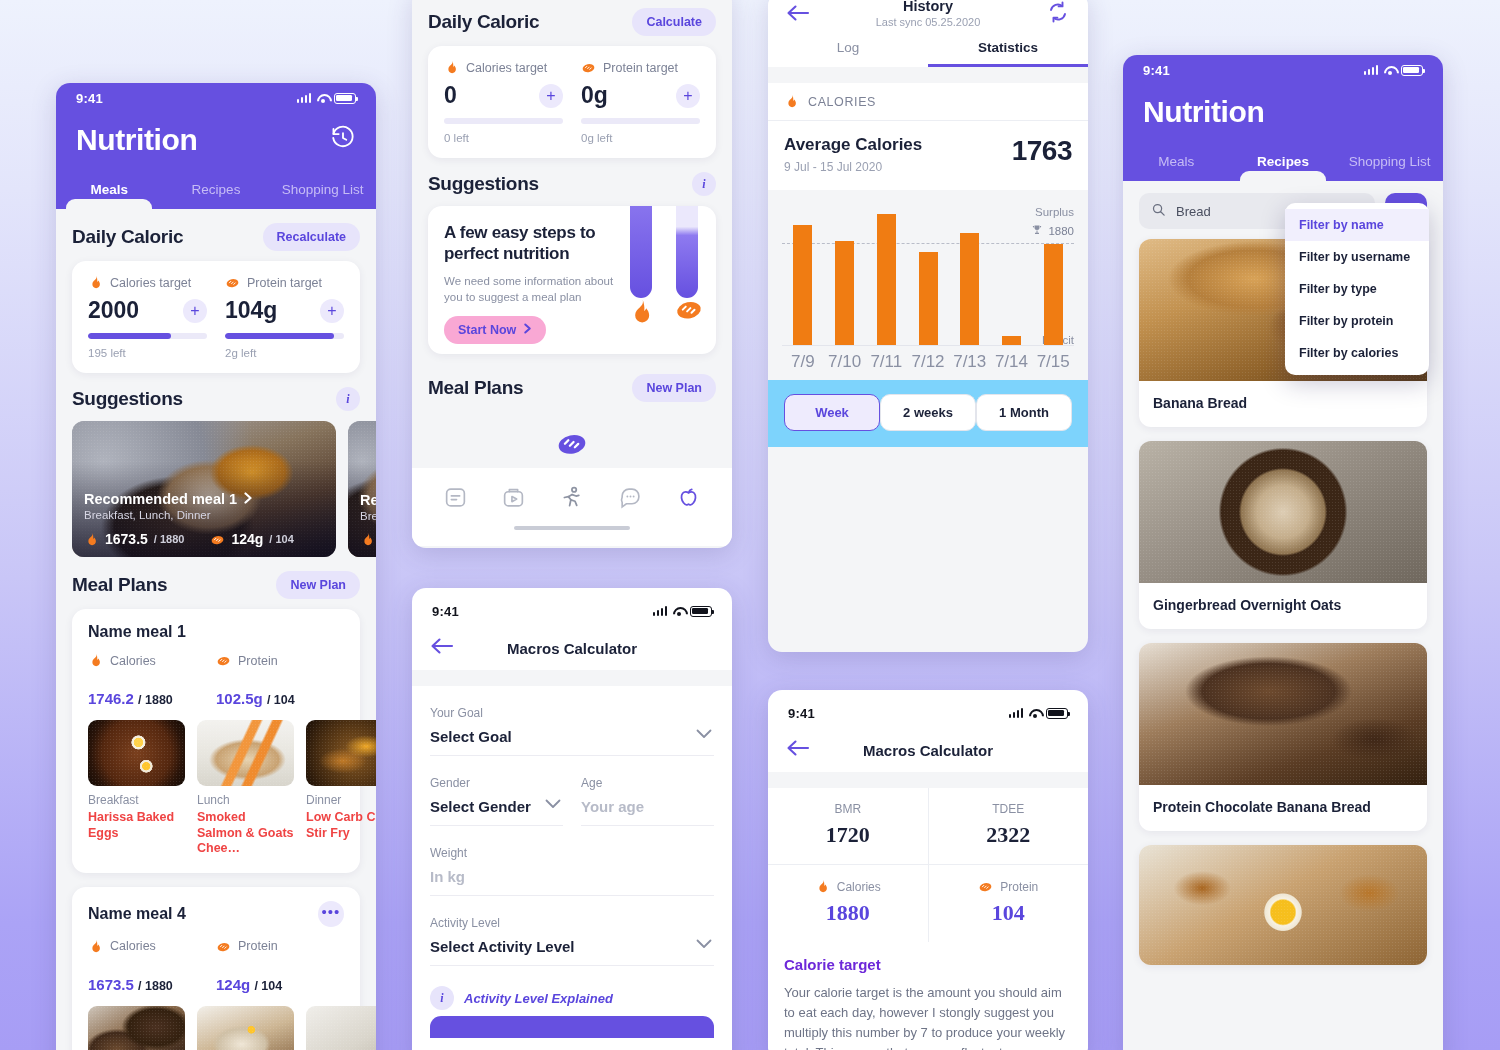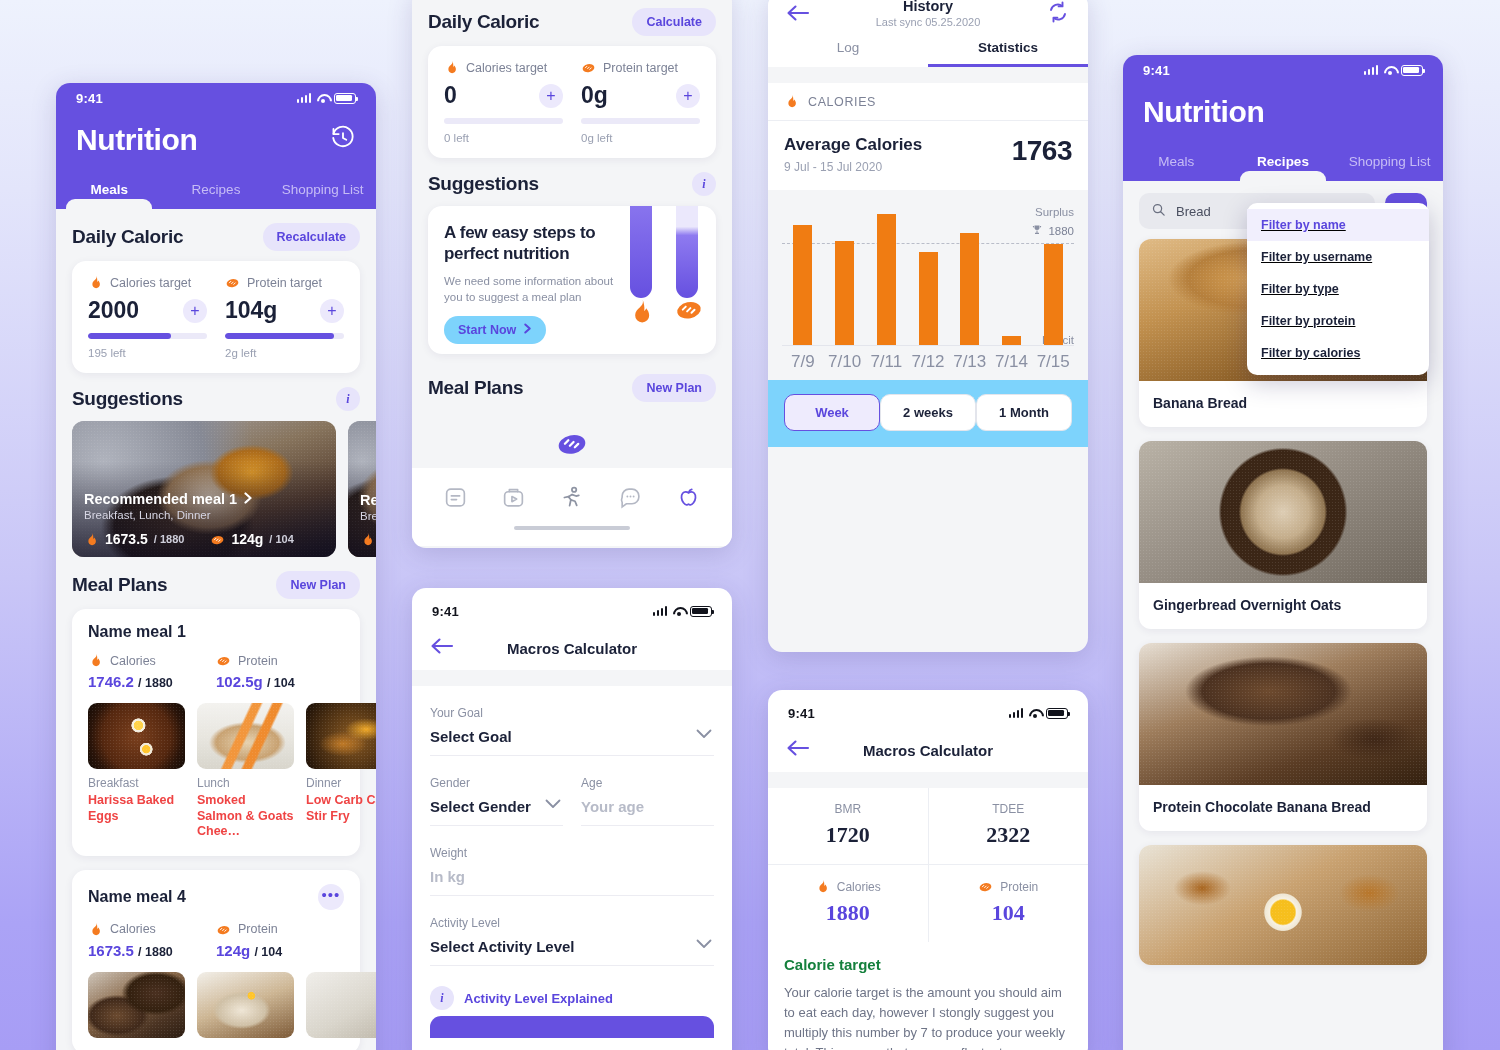--- a/index.html
+++ b/index.html
@@ -88,33 +88,33 @@
 
   
   .plan { margin: 0 16px 14px; padding: 14px 16px 16px; }
   .plan-head { display:flex; align-items:center; justify-content:space-between; }
   .plan-name { font-size:16px; font-weight:800; color:#1b2138; }
   .dots { width:26px;height:26px;border-radius:50%;background:#ece9fc;color:#5a46dd;
      display:flex;align-items:center;justify-content:center;font-size:15px;letter-spacing:1px; line-height:0; padding-bottom:4px;}
   .plan-macros { display:flex; margin-top:12px; }
   .pm { flex:1; }
   .pm .lab { display:flex; align-items:center; gap:7px; font-size:12.5px; color:#7c8296; }
-  .pm .v { margin-top:5px; font-size:15px; font-weight:800; color:#5a46dd; }
+  .pm .v { margin-top:22px; font-size:15px; font-weight:800; color:#5a46dd; }
   .pm .v em { font-style:normal; color:#1b2138; font-size:12.5px; font-weight:700; }
   .meals-row { display:flex; gap:12px; margin-top:13px; }
   .mcard { width: 97px; flex:0 0 97px; }
   .mcard .thumb { height:66px; border-radius:9px; overflow:hidden; position:relative; }
   .mcard .slot { font-size:12px; color:#8a90a3; margin-top:7px; }
   .mcard .nm { font-size:12.5px; font-weight:700; color:#ef4444; margin-top:3px; line-height:1.25; }
 
   
   .sug-card { margin: 0 16px; padding:16px 16px 18px; position:relative; overflow:hidden; height:148px;}
   .sug-card h3 { font-size:17px; font-weight:800; color:#1b2138; line-height:1.25; width:175px; letter-spacing:-.3px;}
   .sug-card p { font-size:11.5px; color:#8a90a3; margin-top:8px; width:175px; line-height:1.4; }
-  .startnow { display:inline-flex; align-items:center; gap:7px; background:#7dd3fc; color:#5a46dd;
+  .startnow { display:inline-flex; align-items:center; gap:7px; background:#f9a8d4; color:#5a46dd;
      font-size:12.5px; font-weight:700; padding:7px 14px; border-radius:16px; margin-top:11px; }
   .tube { position:absolute; width:22px; border-radius:11px; }
   .navbar { display:flex; align-items:center; justify-content:space-around; height:58px;
      background:#fff; padding: 0 14px; }
   .navbar svg { display:block; }
   .homebar { height:20px; background:#fff; display:flex; align-items:flex-start; justify-content:center; }
   .homebar i { width:116px; height:4px; background:#c9ccd6; border-radius:3px; }
 
   
   .navhead { height:44px; display:flex; align-items:center; justify-content:center; position:relative;
@@ -123,21 +123,21 @@
   .navhead .back { position:absolute; left:18px; top:50%; transform:translateY(-50%); }
   .formwrap { background:#fff; padding: 20px 18px 10px; }
   .field { padding-bottom: 10px; border-bottom: 1px solid #ececf2; margin-bottom: 20px; position:relative; }
   .field .lab { font-size:12px; color:#8a90a3; }
   .field .val { font-size:15px; font-weight:800; color:#1b2138; margin-top:8px; }
   .field .val.ph { color:#b7bbc8; font-weight:600; }
   .chev { position:absolute; right:2px; bottom:12px; }
   .frow { display:flex; gap:18px; }
   .frow .field { flex:1; }
   .expl { display:flex; align-items:center; gap:10px; }
-  .expl .t { color:#5a46dd; font-weight:700; font-size:13px; }
+  .expl .t { color:#5a46dd; font-weight:700; font-size:13px;font-style:italic; }
   .cta { height:22px; background:#6650e0; border-radius:11px 11px 0 0; margin-top:6px; }
 
   
   .hist-head { background:#fff; padding-top:6px; }
   .hist-title { text-align:center; font-size:14.5px; font-weight:800; color:#1b2138; }
   .hist-sub { text-align:center; font-size:11px; color:#9aa0b2; margin-top:2px; }
   .hist-tabs { display:flex; margin-top:12px; }
   .htab { flex:1; text-align:center; font-size:13.5px; color:#8a90a3; padding-bottom:9px;
           border-bottom:3px solid transparent; }
   .htab.active { color:#1b2138; font-weight:700; border-bottom-color:#6650e0; }
@@ -168,31 +168,31 @@
   .greystrip { height:16px; background:#f4f5f7; }
   .bmrgrid { background:#fff; display:flex; }
   .bmrgrid .c { flex:1; text-align:center; padding:14px 0 16px; }
   .bmrgrid .c + .c { border-left:1px solid #eceef3; }
   .bmrgrid .k { font-size:12px; color:#8a90a3; }
   .bmrgrid .v { font-size:22px; font-weight:800; color:#1b2138; margin-top:6px;font-family:Liberation Serif, serif; }
   .bmrgrid .v.purple { color:#5a46dd; }
   .bmrgrid .k.ic { display:flex; align-items:center; justify-content:center; gap:7px; }
   .hr-dot { border-top:1px solid #eceef3; }
   .calcopy { background:#fff; padding:14px 16px 0; }
-  .calcopy h4 { font-size:15px; font-weight:800; color:#15803d; }
+  .calcopy h4 { font-size:15px; font-weight:800; color:#6d28d9; }
   .calcopy p { font-size:13px; color:#6e7487; line-height:1.55; margin-top:10px; }
 
   
   .searchrow { display:flex; align-items:center; gap:10px; padding:12px 16px 10px; position:relative; }
   .searchbox { flex:1; background:#e8e9ee; border-radius:10px; height:36px; display:flex;
     align-items:center; gap:10px; padding:0 12px; font-size:13px; color:#4a4f60; }
   .filterbtn { width:42px; height:36px; background:#6650e0; border-radius:10px;
     display:flex; align-items:center; justify-content:center; }
-  .dropdown { position:absolute; right:14px; top:22px; width:182px; background:#fff;
-    border-radius:10px; box-shadow:0 8px 24px rgba(40,30,90,.25); padding:6px 0; z-index:5;text-decoration:underline; }
+  .dropdown { position:absolute; right:14px; top:22px; width:144px; background:#fff;
+    border-radius:10px; box-shadow:0 8px 24px rgba(40,30,90,.25); padding:6px 0; z-index:5; }
   .ditem { font-size:12.5px; color:#1b2138; padding:9px 14px; font-weight:600; }
   .ditem.active { color:#5a46dd; background:#f1effd; }
   .rcard { margin: 0 16px 14px; border-radius:12px; overflow:hidden; background:#fff;
            box-shadow:0 2px 8px rgba(40,30,90,.07); }
   .rcard .pic { height:142px; position:relative; }
   .rcard .cap { font-size:14px; font-weight:800; color:#1b2138; padding:14px 14px 16px; }
 
   
   .ph-meal1{background:
     radial-gradient(ellipse 60px 40px at 68% 38%, #e8a02a 0%, #b4701a 55%, transparent 70%),

